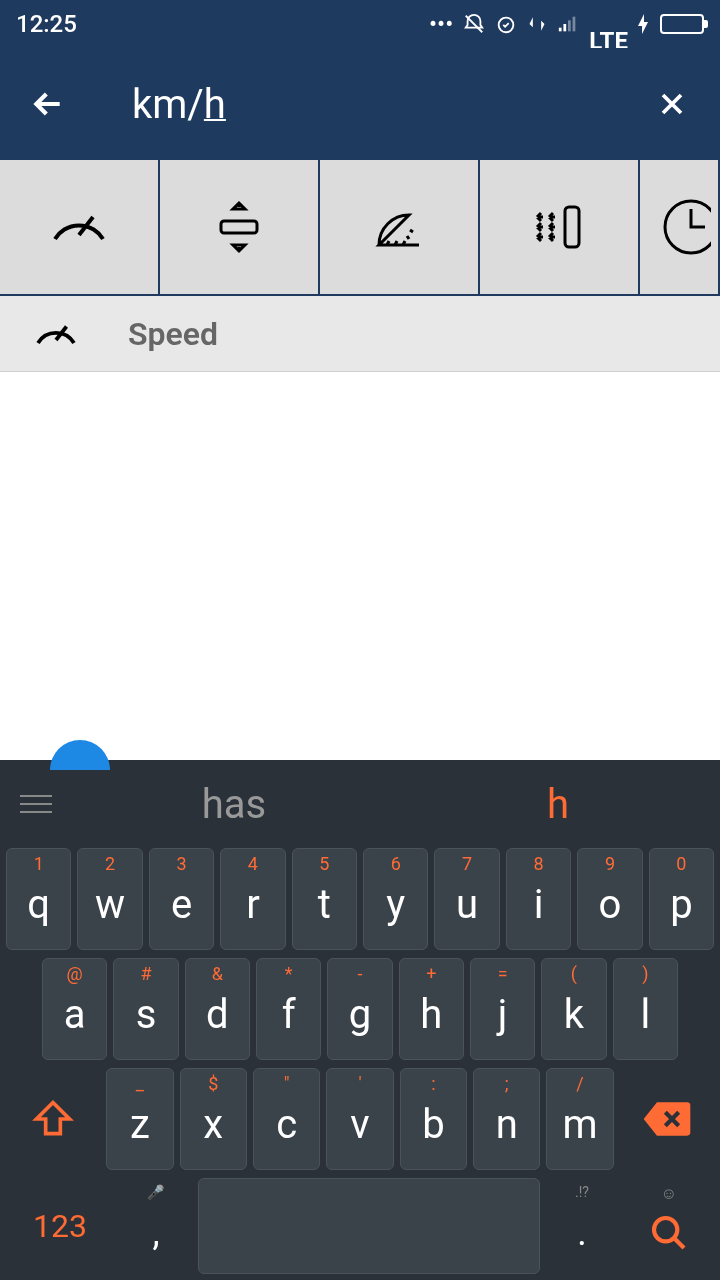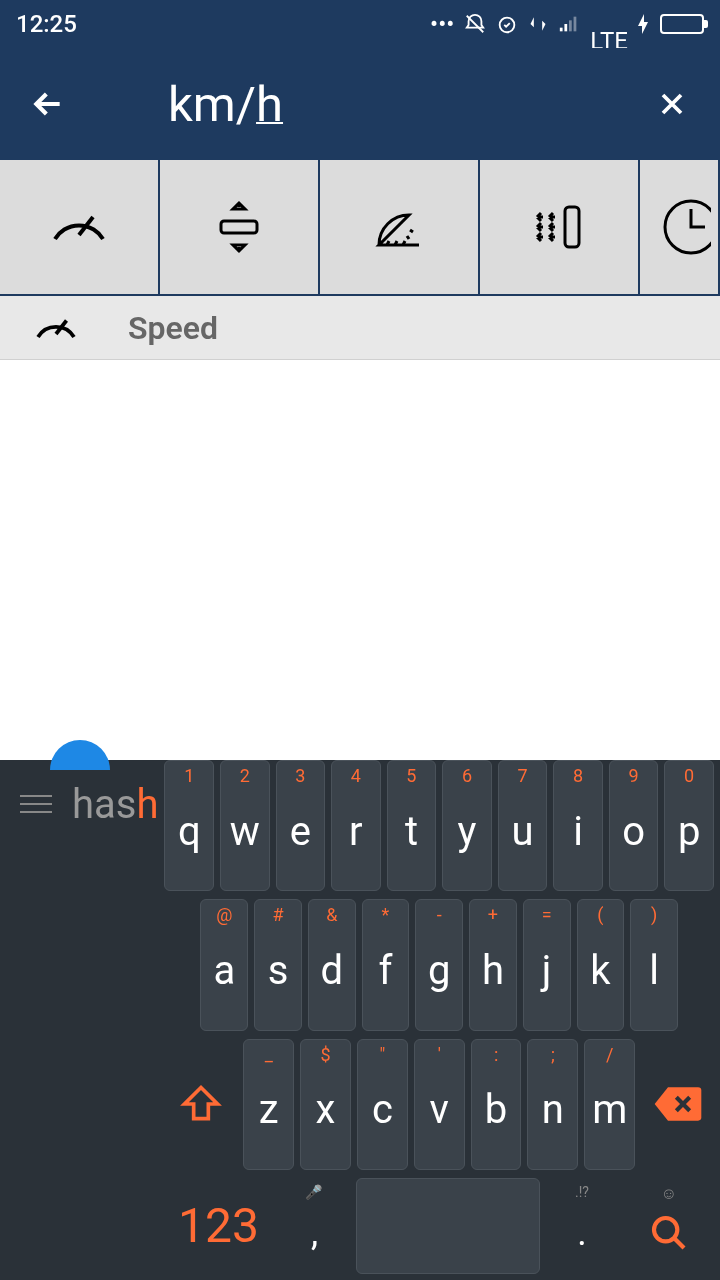--- a/index.html
+++ b/index.html
@@ -8,59 +8,59 @@
   .status-bar { height: 48px; background: #1e3a5f; display: flex; align-items: center; justify-content: space-between; padding: 0 16px; color: #fff; font-size: 24px; }
   .status-left { font-weight: 500; }
   .status-right { display: flex; align-items: center; gap: 10px; }
   .status-icon { display: inline-flex; align-items: center; }
   .battery { width: 44px; height: 20px; border: 2px solid #fff; border-radius: 4px; position: relative; }
   .battery::after { content: ""; position: absolute; right: -6px; top: 4px; width: 4px; height: 8px; background: #fff; border-radius: 0 2px 2px 0; }
   .battery-fill { background: #4caf50; height: 100%; width: 85%; border-radius: 2px; }
 
   .app-bar { height: 112px; background: #1e3a5f; display: flex; align-items: center; padding: 0 24px; color: #fff; }
   .back-btn { width: 48px; height: 48px; display: flex; align-items: center; justify-content: center; cursor: pointer; }
-  .search-text { flex: 1; font-size: 49px; margin-left: 96px; color: #fff; font-weight: 400; }
+  .search-text { flex: 1; font-size: 40px; margin-left: 60px; color: #fff; font-weight: 400; }
   .search-text .underline { text-decoration: underline; text-decoration-thickness: 2px; }
   .close-btn { width: 48px; height: 48px; display: flex; align-items: center; justify-content: center; cursor: pointer; }
 
   .category-tabs { height: 136px; background: #dcdcdc; display: flex; }
   .category-tab { flex: 0 0 160px; border-right: 2px solid #1e3a5f; border-bottom: 2px solid #1e3a5f; display: flex; align-items: center; justify-content: center; cursor: pointer; }
   .category-tab:last-child { flex: 1; }
   .category-tab svg { width: 64px; height: 64px; }
 
-  .result-row { height: 64px; background: #e8e8e8; display: flex; align-items: center; padding: 0 32px; border-bottom: 1px solid #d0d0d0; }
+  .result-row { height: 76px; background: #e8e8e8; display: flex; align-items: center; padding: 0 32px; border-bottom: 1px solid #d0d0d0; }
   .result-icon { width: 56px; display: flex; align-items: center; }
   .result-icon svg { width: 48px; height: 48px; }
   .result-label { font-size: 32px; font-weight: 600; color: #666; margin-left: 40px; }
 
   .blank { flex: 1; background: #fff; position: relative; }
   .blue-bump { position: absolute; bottom: -10px; left: 50px; width: 60px; height: 30px; background: #1e88e5; border-radius: 50% 50% 0 0 / 100% 100% 0 0; }
 
-  .keyboard { height: 520px; background: #2a3138; display: flex; }
+  .keyboard { height: 520px; background: #2a3138; display: flex; flex-direction: column; }
   .suggestion-bar { height: 88px; display: flex; align-items: center; }
   .hamburger { width: 72px; display: flex; flex-direction: column; align-items: center; justify-content: center; gap: 6px; cursor: pointer; }
   .hamburger span { width: 32px; height: 2px; background: #888; }
   .suggestions { flex: 1; display: flex; }
   .suggestion { flex: 1; text-align: center; font-size: 40px; color: #999; cursor: pointer; }
   .suggestion.active { color: #ff6b35; }
 
   .key-rows { flex: 1; display: flex; flex-direction: column; padding: 0 6px 6px; gap: 8px; }
   .key-row { display: flex; gap: 6px; flex: 1; }
   .key-row.r2 { padding: 0 36px; }
   .key { flex: 1; background: #3a424a; border: 1px solid #4a525a; border-radius: 6px; display: flex; flex-direction: column; align-items: center; justify-content: center; position: relative; cursor: pointer; }
   .key-sym { position: absolute; top: 4px; font-size: 18px; color: #ff6b35; }
   .key-main { font-size: 40px; color: #fff; line-height: 1; margin-top: 12px; }
   .key.func { background: transparent; border: none; }
   .key.shift svg { width: 44px; height: 44px; }
   .key.backspace { background: transparent; border: none; }
   .key.backspace svg { width: 56px; height: 40px; }
 
   .bottom-row { display: flex; gap: 6px; height: 96px; }
   .bkey { background: transparent; display: flex; flex-direction: column; align-items: center; justify-content: center; cursor: pointer; position: relative; }
-  .bkey.num { width: 108px; color: #ff6b35; font-size: 48px; }
+  .bkey.num { width: 108px; color: #ff6b35; font-size: 32px; }
   .bkey.comma { width: 72px; color: #fff; font-size: 36px; }
   .bkey.comma .tiny { position: absolute; top: 6px; font-size: 14px; color: #888; }
   .bkey.space { flex: 1; background: #3a424a; border: 1px solid #4a525a; border-radius: 6px; }
   .bkey.dot { width: 72px; color: #fff; font-size: 36px; }
   .bkey.dot .tiny { position: absolute; top: 6px; font-size: 14px; color: #888; }
   .bkey.search { width: 90px; }
   .bkey.search .tiny { position: absolute; top: 6px; font-size: 16px; color: #888; }
   .bkey.search svg { width: 40px; height: 40px; margin-top: 14px; }
 
   .screen { display: flex; flex-direction: column; height: 1280px; }
@@ -92,21 +92,21 @@
           </svg>
       </span>
       <span class="status-icon">
         <svg width="22" height="22" viewBox="0 0 24 24" fill="#fff">
             <rect x="2" y="16" width="3" height="4"></rect>
             <rect x="7" y="12" width="3" height="8"></rect>
             <rect x="12" y="8" width="3" height="12" opacity="0.4"></rect>
             <rect x="17" y="4" width="3" height="16" opacity="0.4"></rect>
           </svg>
       </span>
-      <span class="status-icon" style="font-weight:400;margin-top:34px;">LTE</span>
+      <span class="status-icon" style="font-weight:700;margin-top:34px;">LTE</span>
       <span class="status-icon">
         <svg width="12" height="20" viewBox="0 0 12 20" fill="#fff">
             <path d="M6 0L0 12h4v8l6-12H6z"></path>
           </svg>
       </span>
       <span class="battery"><span class="battery-fill"></span></span>
     </div>
   </div>
 
   <div class="app-bar">

